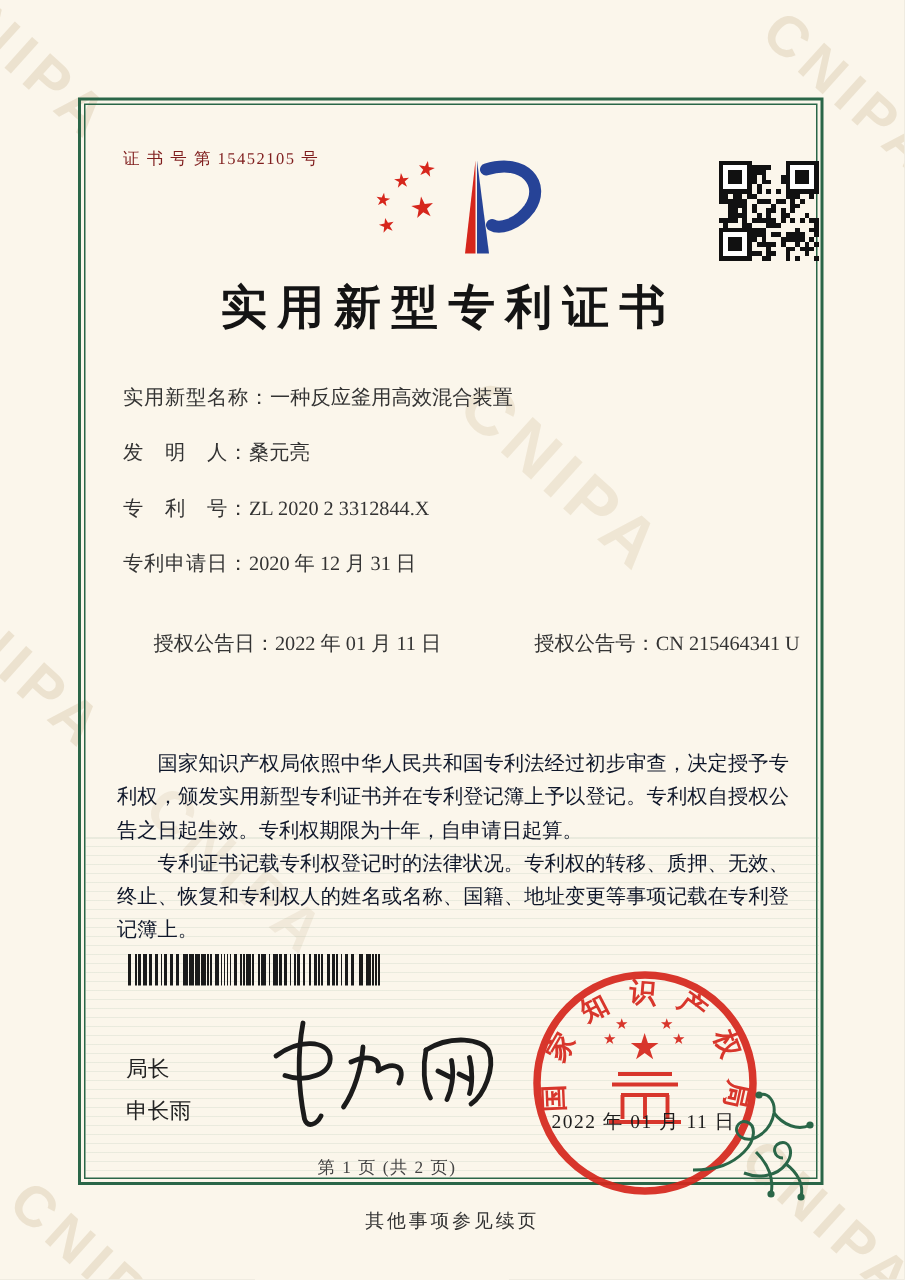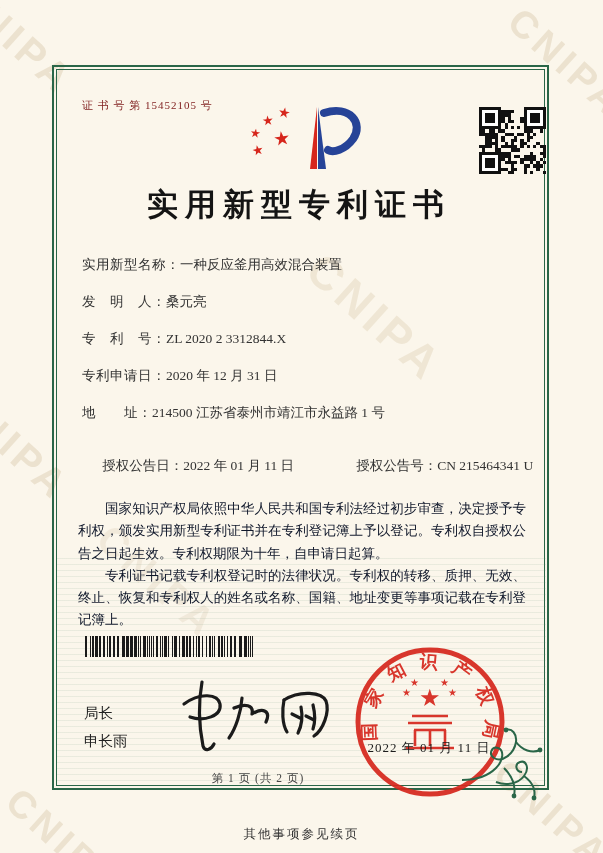--- a/index.html
+++ b/index.html
@@ -51,21 +51,21 @@
     position:absolute;left:358px;top:739px;width:142px;text-align:center;
     font-size:13px;color:#1c1c1c;letter-spacing:1px;white-space:pre;
   }
   .flourish{position:absolute;left:458px;top:724px;width:92px;height:80px;}
   .page-footer{
     position:absolute;left:0;top:771px;width:516px;text-align:center;
     font-size:11.5px;color:#444;letter-spacing:1px;
   }
   .continuation{
     position:absolute;left:0;top:806px;width:603px;text-align:center;
-    font-size:12.5px;color:#333;letter-spacing:2px;margin-top:20px;
+    font-size:12.5px;color:#333;letter-spacing:2px;
   }
 </style>
 </head>
 <body>
 
 <div id="page">
 
   <div class="wm" style="left:-26px;top:-28px;font-size:40px;">CNIPA</div>
   <div class="wm" style="left:528px;top:0px;font-size:38px;">CNIPA</div>
   <div class="wm" style="left:-30px;top:378px;font-size:40px;">CNIPA</div>
@@ -244,21 +244,20 @@
       <rect x="2" y="16" width="3" height="3" fill="#111"></rect>
     </svg>
 
   <div class="title">实用新型专利证书</div>
 
   <div class="fields">
     <div class="field-row"><span class="lab">实用新型名称：</span><span>一种反应釜用高效混合装置</span></div>
     <div class="field-row"><span class="lab">发　明　人：</span><span>桑元亮</span></div>
     <div class="field-row"><span class="lab">专　利　号：</span><span>ZL 2020 2 3312844.X</span></div>
     <div class="field-row"><span class="lab">专利申请日：</span><span>2020 年 12 月 31 日</span></div>
-    <div class="field-row"><span class="lab">地　　址：</span><span>214500 江苏省泰州市靖江市永益路 1 号</span></div>
     <div class="grant-row">
       <span class="lab">授权公告日：</span><span>2022 年 01 月 11 日</span><span class="grant-gap"></span><span class="lab">授权公告号：</span><span>CN 215464341 U</span>
     </div>
   </div>
 
   <div class="body-text">
     <p>国家知识产权局依照中华人民共和国专利法经过初步审查，决定授予专利权，颁发实用新型专利证书并在专利登记簿上予以登记。专利权自授权公告之日起生效。专利权期限为十年，自申请日起算。</p>
     <p>专利证书记载专利权登记时的法律状况。专利权的转移、质押、无效、终止、恢复和专利权人的姓名或名称、国籍、地址变更等事项记载在专利登记簿上。</p>
   </div>
 

